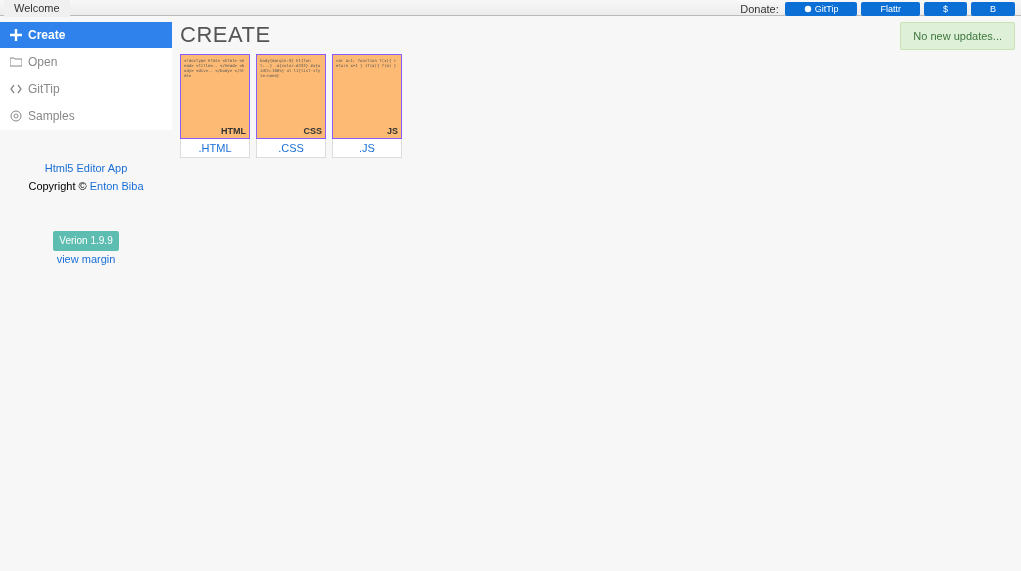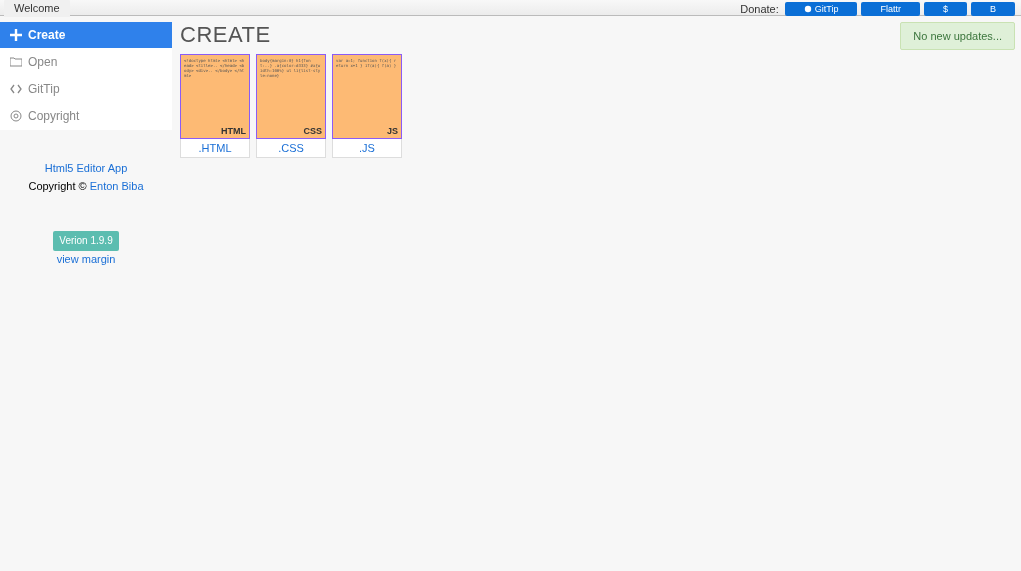--- a/index.html
+++ b/index.html
@@ -157,21 +157,21 @@
       <svg viewBox="0 0 12 10">
           <path d="M4 1L1 5l3 4M8 1l3 4-3 4" fill="none" stroke="currentColor" stroke-width="1.3"></path>
         </svg>
       <span>GitTip</span>
     </div>
     <div class="nav-item">
       <svg viewBox="0 0 12 12">
           <circle cx="6" cy="6" r="5" fill="none" stroke="currentColor" stroke-width="1"></circle>
           <circle cx="6" cy="6" r="2" fill="none" stroke="currentColor" stroke-width="1"></circle>
         </svg>
-      <span>Copyright</span>
+      <span>Samples</span>
     </div>
 
     <div class="sidebar-lower">
       <div><a class="link">Html5 Editor App</a></div>
       <div>
         <span>Copyright © </span><a class="link">Enton Biba</a>
       </div>
       <div class="versionblock">
         <span class="version-badge">Verion 1.9.9</span><br>
         <a class="link">view margin</a>

